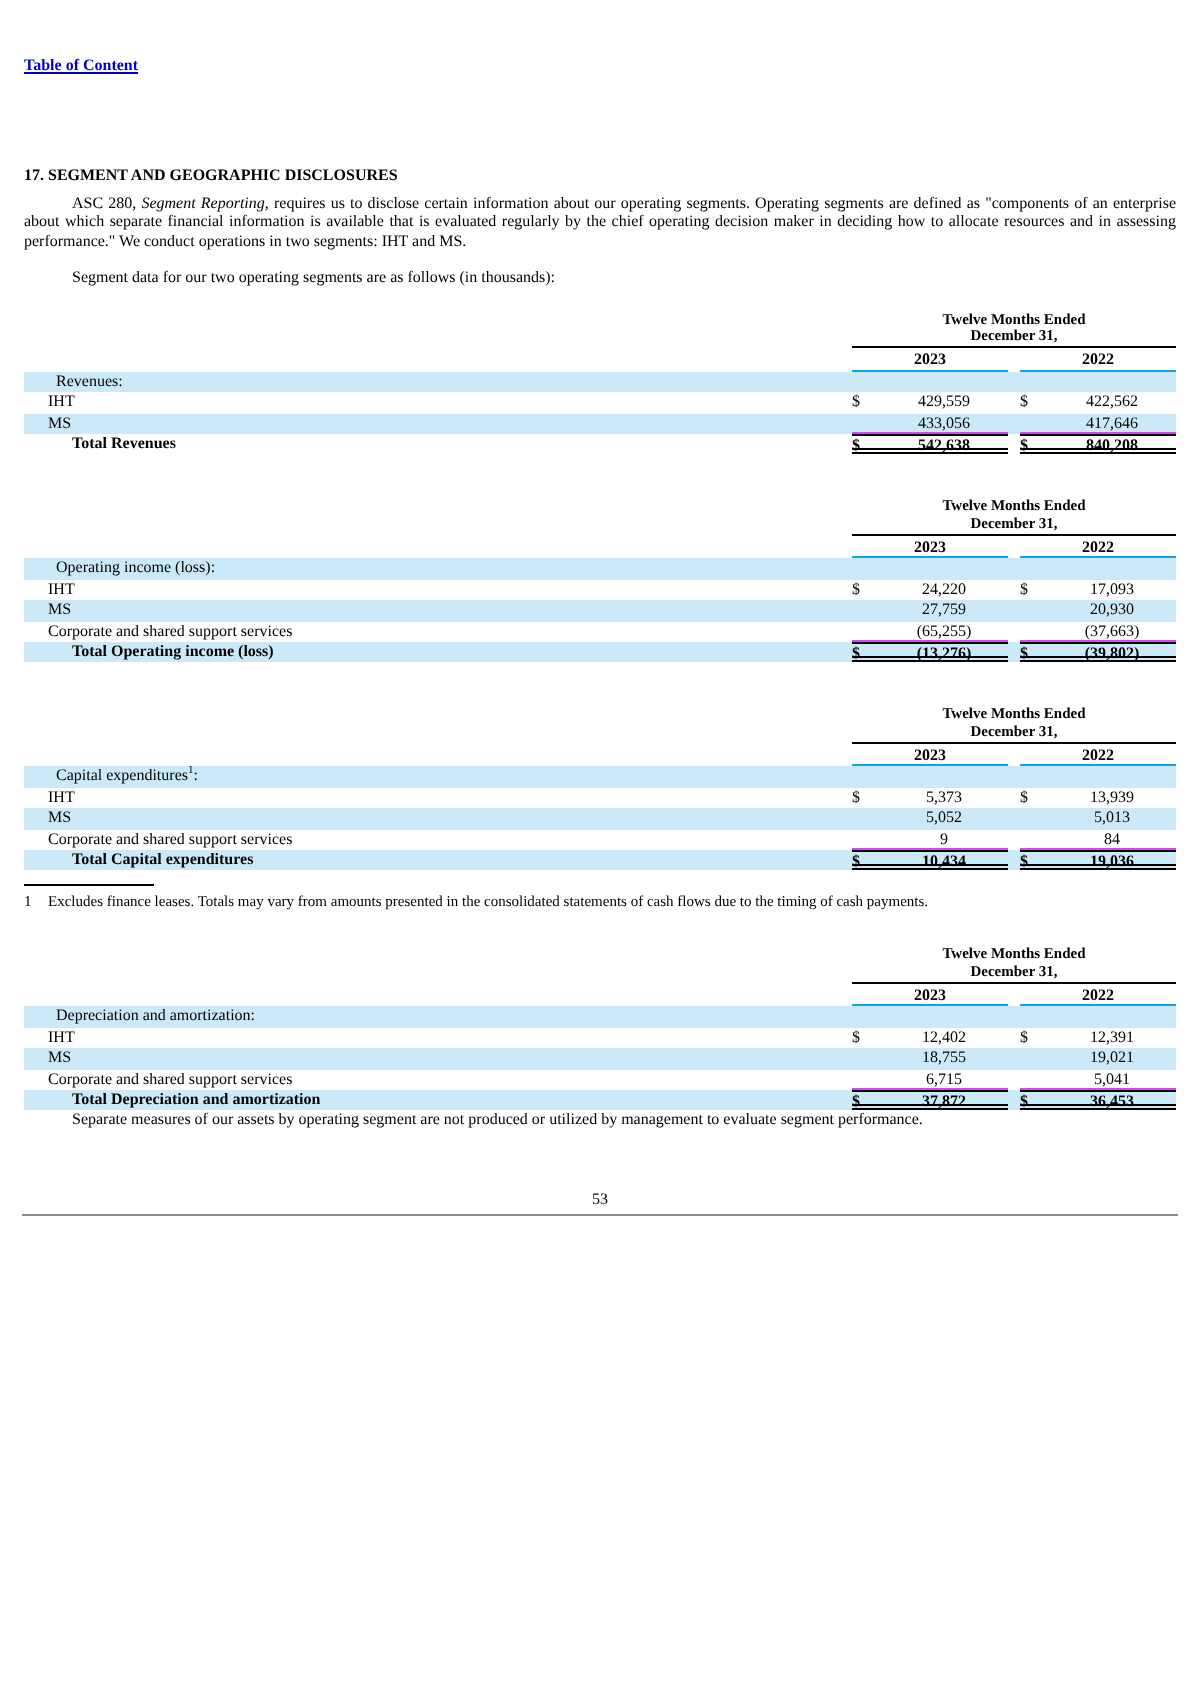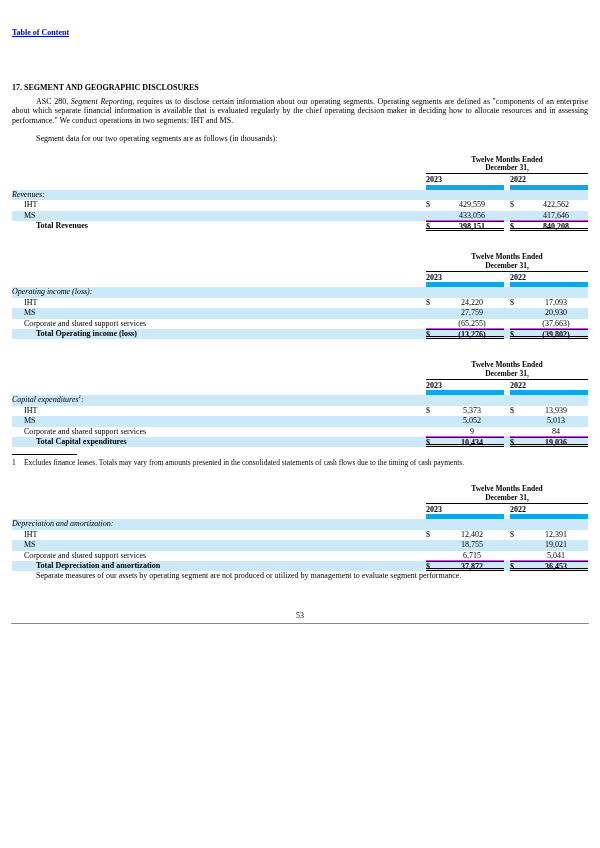--- a/index.html
+++ b/index.html
@@ -29,29 +29,29 @@
   .fin-table.fourth{margin-top:18px;}
   .t-headrow{display:flex;gap:28px;}
   .t-spacer{flex:1;}
   .t-numarea{
     width:162px;text-align:center;font-weight:bold;
     font-size:7.5px;line-height:8.3px;
     border-bottom:1px solid #000;padding-bottom:1px;
   }
   .year-row{width:162px;display:flex;margin-top:1px;}
   .year-col{
-    width:78px;text-align:left;font-weight:bold;font-size:8px;
-    line-height:9.5px;border-bottom:5px solid #0ea5e9;box-sizing:border-box;
+    width:78px;text-align:center;font-weight:bold;font-size:8px;
+    line-height:9.5px;border-bottom:1px solid #0ea5e9;box-sizing:border-box;
   }
   .year-gap{width:6px;}
   .t-row{display:flex;height:10.4px;line-height:10.4px;font-size:8px;}
   .t-row.shaded{background:var(--shade,#cbe9f8);}
   .t-row.bold{font-weight:bold;}
   .cell-label{flex:1;white-space:nowrap;overflow:hidden;}
-  .cell-label.ind0{padding-left:0;font-style:italic;}
+  .cell-label.ind0{padding-left:16px;}
   .cell-label.ind1{padding-left:12px;}
   .cell-label.ind2{padding-left:24px;}
   .grp{display:flex;width:78px;box-sizing:border-box;}
   .grp .cell-d{width:14px;text-align:left;}
   .grp .cell-v{flex:1;text-align:center;}
   .grp.uline{border-bottom:1px solid #d946ef;}
   .grp.total{border-top:1px solid #000;border-bottom:3px double #000;}
   .gap{width:6px;}
   sup{font-size:5.5px;line-height:0;}
   .fn-rule{margin-top:7px;width:65px;border-top:1px solid #000;height:0;}
@@ -124,21 +124,21 @@
           <div class="gap"></div>
           <div class="grp uline">
             <span class="cell-d">&nbsp;</span>
             <span class="cell-v">417,646</span>
           </div>
         </div>
         <div class="t-row bold">
           <div class="cell-label ind2">Total Revenues</div>
           <div class="grp total">
             <span class="cell-d">$</span>
-            <span class="cell-v">398,151</span>
+            <span class="cell-v">542,638</span>
           </div>
           <div class="gap"></div>
           <div class="grp total">
             <span class="cell-d">$</span>
             <span class="cell-v">840,208</span>
           </div>
         </div>
       </div>
     <div class="fin-table">
         <div class="t-headrow">

